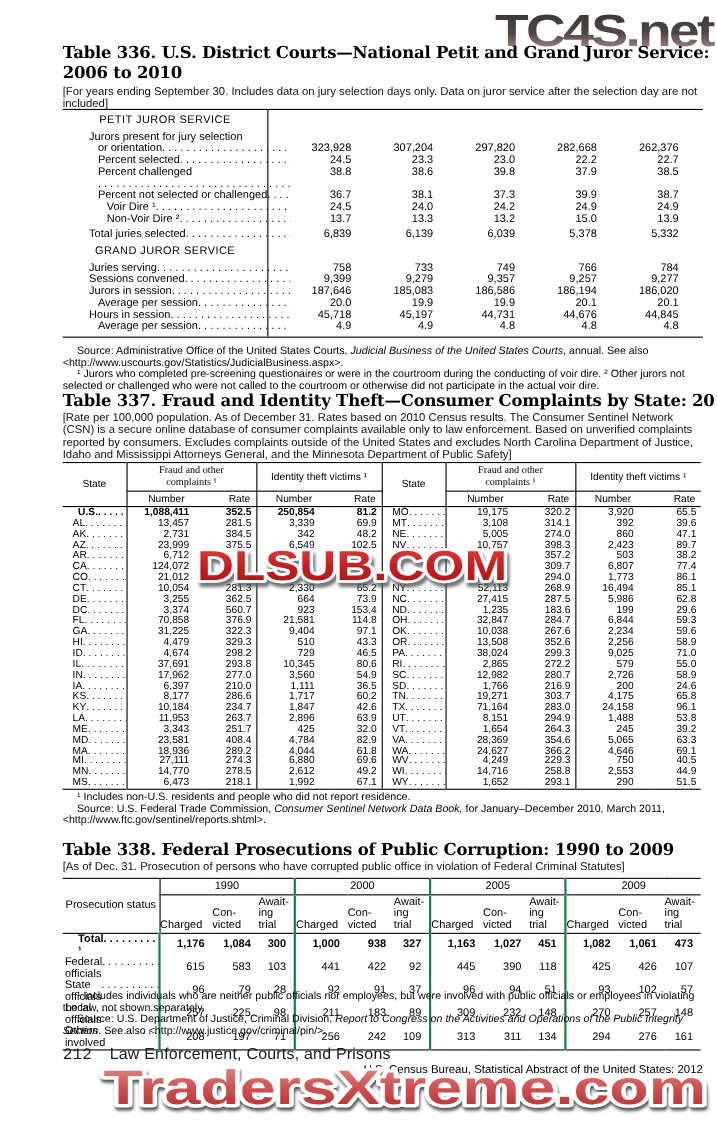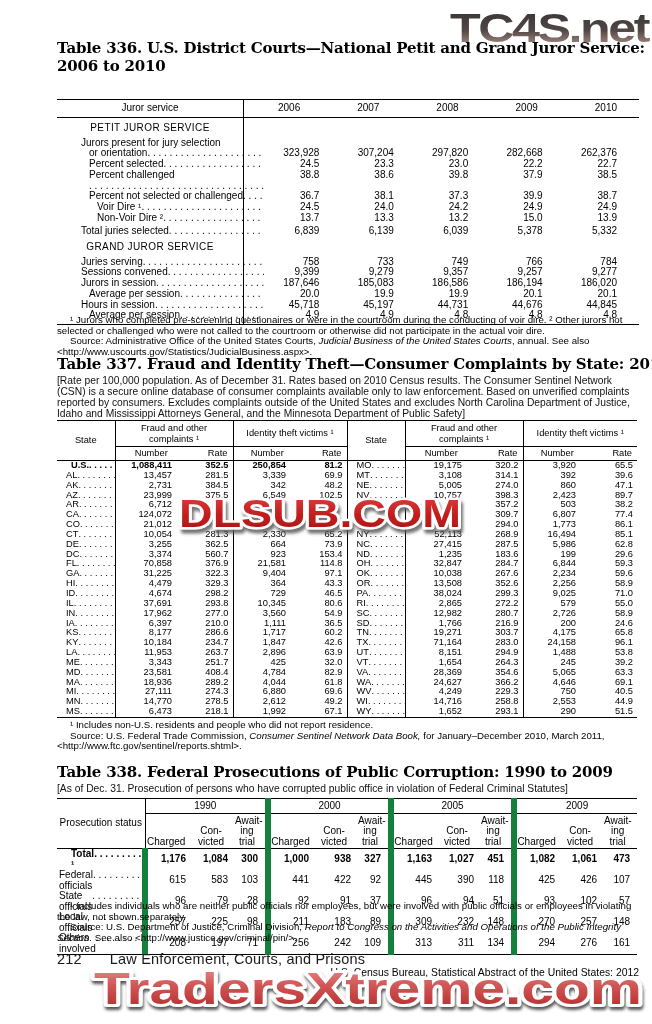--- a/index.html
+++ b/index.html
@@ -35,76 +35,67 @@
   .t36-lbl .lt{white-space:nowrap;}
   .t36-sec{width:186px;text-align:center;margin:5px 0 4px;letter-spacing:.4px;}
 
   
   .t37{width:580px;border-collapse:collapse;table-layout:fixed;font-size:9.3px;
        border-top:1.5px solid #000;border-bottom:1px solid #000;}
   .t37 td{padding:0;line-height:9.85px;}
   .t37 thead td{border-bottom:1px solid #000;text-align:center;vertical-align:middle;}
   .t37 .h1 td{height:25px;line-height:10.2px;}
   .t37 .h2 td{height:13px;}
-  .t37 .gf span{display:inline-block;max-width:88px;}
+  .t37 .gf span{display:inline-block;max-width:88px;font-family:Liberation Serif, serif;}
   .t37 .bdr{border-right:1px solid #000;}
   .t37 .hr{text-align:right;padding-right:5px;}
   .t37 .num{text-align:right;padding-right:15px;}
   .t37 .rate{text-align:right;padding-right:4px;}
   .t37 .st .sc{display:flex;padding-left:9px;}
   .t37 .us .sc{padding-left:14px;}
   .t37 td.b{font-weight:bold;}
 
   
   .t38{width:580px;border-collapse:collapse;table-layout:fixed;font-size:10px;
        border-top:1.5px solid #000;border-bottom:1px solid #000;}
   .t38 td{padding:0;line-height:10.5px;}
   .t38 .ps{border-right:1px solid #000;border-bottom:1px solid #000;text-align:center;vertical-align:middle;}
   .t38 .yr{text-align:center;height:14px;border-bottom:1px solid #000;}
-  .t38 .h2 td{vertical-align:bottom;text-align:center;white-space:pre-line;
+  .t38 .h2 td{vertical-align:bottom;text-align:left;white-space:pre-line;
               padding:1px 6px 1px 0;border-bottom:1px solid #000;height:32px;}
-  .t38 .bdr{border-right:6px solid #15803d;}
+  .t38 .bdr{border-right:2px solid #15803d;}
   .t38 .lbl{box-sizing:border-box;}
   .t38 .lbl .sc{display:flex;padding-left:2px;}
   .t38 .val{text-align:right;padding-right:7px;}
   .t38 tr.bold td{font-weight:bold;}
   .t38 tr.bold .sc{padding-left:14px;}
 
   
   .footer{font-size:14.5px;color:#1a1a1a;letter-spacing:.2px;}
-  .footer .pg{margin-right:28px;}
+  .footer .pg{margin-right:16px;font-family:Liberation Mono, monospace;}
   .credit{text-align:right;font-size:10.4px;}
 
   
   #wm-top{position:absolute;top:3px;right:1px;}
   #wm-mid{position:absolute;left:170px;top:481px;}
   #wm-bot{position:absolute;left:88px;top:960px;}
 </style>
 </head>
 <body>
 
 <div class="page">
 
   <div class="abs tbl-title" style="top:40px">
     <span style="display:block">Table 336. U.S. District Courts—National Petit and Grand Juror Service:</span>
     <span style="display:block">2006 to 2010</span>
   </div>
+  <div class="abs note" style="top:79px">[For years ending September 30. Includes data on jury selection days only. Data on juror service after the selection day are not included]</div>
 
   <div class="abs t36" style="top:99px">
     <div class="vline"></div>
-    <div class="t36-head">
-      <div class="t36-hlabel">Juror service</div>
-      <div class="t36-years" id="t336-years">
-          <div class="t36-v">2006</div>
-          <div class="t36-v">2007</div>
-          <div class="t36-v">2008</div>
-          <div class="t36-v">2009</div>
-          <div class="t36-v">2010</div>
-        </div>
-    </div>
     <div class="t36-sec">PETIT JUROR SERVICE</div>
     <div id="t336-petit">
         <div class="t36-row">
           <div class="t36-lbl" style="padding-left: 0px;">
             <span class="lt">Jurors present for jury selection</span>
           </div>
         </div>
         <div class="t36-row">
           <div class="t36-lbl" style="padding-left: 8px;">
             <span class="lt">or orientation</span>
@@ -248,22 +239,22 @@
           <div class="t36-v">4.9</div>
           <div class="t36-v">4.9</div>
           <div class="t36-v">4.8</div>
           <div class="t36-v">4.8</div>
           <div class="t36-v">4.8</div>
         </div>
       </div>
   </div>
 
   <div class="abs fns" style="top:315px">
+    <p><span>Source: Administrative Office of the United States Courts, </span><i>Judicial Business of the United States Courts</i><span>, annual. See also &lt;http://www.uscourts.gov/Statistics/JudicialBusiness.aspx&gt;.</span></p>
     <p>¹ Jurors who completed pre-screening questionaires or were in the courtroom during the conducting of voir dire. ² Other jurors not selected or challenged who were not called to the courtroom or otherwise did not participate in the actual voir dire.</p>
-    <p><span>Source: Administrative Office of the United States Courts, </span><i>Judicial Business of the United States Courts</i><span>, annual. See also &lt;http://www.uscourts.gov/Statistics/JudicialBusiness.aspx&gt;.</span></p>
   </div>
 
   <div class="abs tbl-title" style="top:356px">Table 337. Fraud and Identity Theft—Consumer Complaints by State: 2010</div>
   <div class="abs note" style="top:376px">[Rate per 100,000 population. As of December 31. Rates based on 2010 Census results. The Consumer Sentinel Network (CSN) is a secure online database of consumer complaints available only to law enforcement. Based on unverified complaints reported by consumers. Excludes complaints outside of the United States and excludes North Carolina Department of Justice, Idaho and Mississippi Attorneys General, and the Minnesota Department of Public Safety]</div>
 
   <table class="t37 abs" style="top:420px">
     <colgroup>
       <col style="width:58px">
         <col style="width:72px">
         <col style="width:46px">
@@ -547,21 +538,21 @@
         </tr>
         <tr>
           <td class="st bdr">
             <span class="sc">
               <span>HI</span>
               <span class="dotfill"></span>
             </span>
           </td>
           <td class="num">4,479</td>
           <td class="rate bdr">329.3</td>
-          <td class="num">364</td>
+          <td class="num">510</td>
           <td class="rate bdr">43.3</td>
           <td class="st bdr">
             <span class="sc">
               <span>OR</span>
               <span class="dotfill"></span>
             </span>
           </td>
           <td class="num">13,508</td>
           <td class="rate bdr">352.6</td>
           <td class="num">2,256</td>

